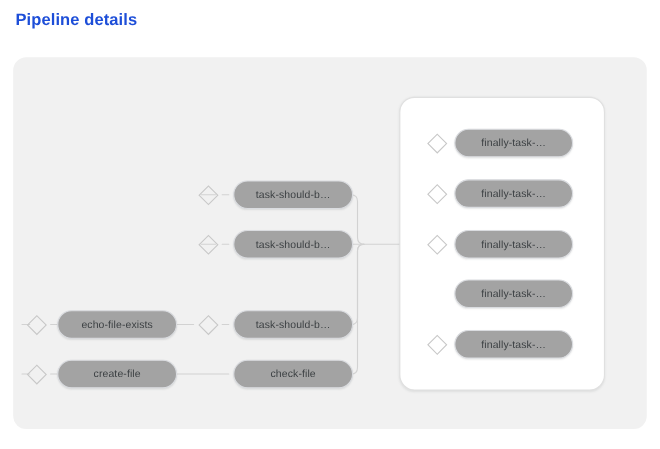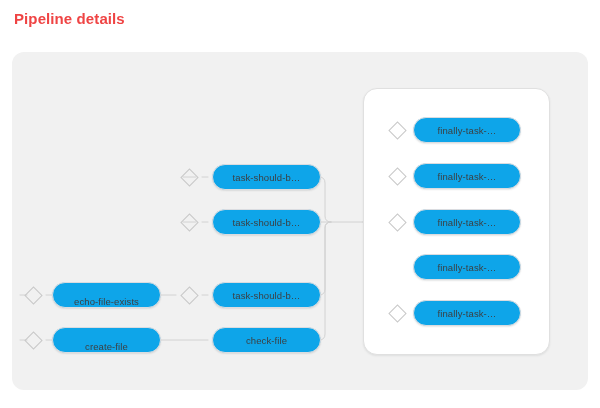--- a/index.html
+++ b/index.html
@@ -13,21 +13,21 @@
     font-family: "Liberation Sans", "DejaVu Sans", sans-serif;
     overflow: hidden;
     position: relative;
   }
   #page-title {
     position: absolute;
     left: 14px;
     top: 10px;
     font-size: 15px;
     font-weight: 600;
-    color: #ef4444;
+    color: #1d4ed8;
     letter-spacing: 0.1px;
   }
   #pipeline-panel {
     position: absolute;
     left: 12px;
     top: 52px;
     width: 576px;
     height: 338px;
     background: #f1f1f1;
     border-radius: 12px;
@@ -48,35 +48,35 @@
     height: 267px;
     background: #ffffff;
     border: 1px solid #e0e0e0;
     border-radius: 14px;
     box-sizing: border-box;
     box-shadow: 0 1px 2px rgba(60,64,67,0.10);
   }
   .node {
     position: absolute;
     height: 26px;
-    background: #0ea5e9;
+    background: #a3a3a3;
     border: 1px solid #dadce0;
     border-radius: 13px;
     box-sizing: border-box;
     display: flex;
     align-items: center;
     justify-content: center;
     font-size: 9.5px;
     color: #3c4043;
     letter-spacing: 0.1px;
     box-shadow: 0 1px 1.5px rgba(60,64,67,0.12);
     white-space: nowrap;
     overflow: hidden;
   }
-  .node.col1 { left: 52px; width: 109px; align-items: flex-end; }
+  .node.col1 { left: 52px; width: 109px; }
   .node.col2 { left: 212px; width: 109px; }
   .node.colf { left: 413px; width: 108px; }
 
   .diamond {
     position: absolute;
     width: 13px;
     height: 13px;
     border: 1px solid #c8c8c8;
     background: transparent;
     transform: rotate(45deg);

